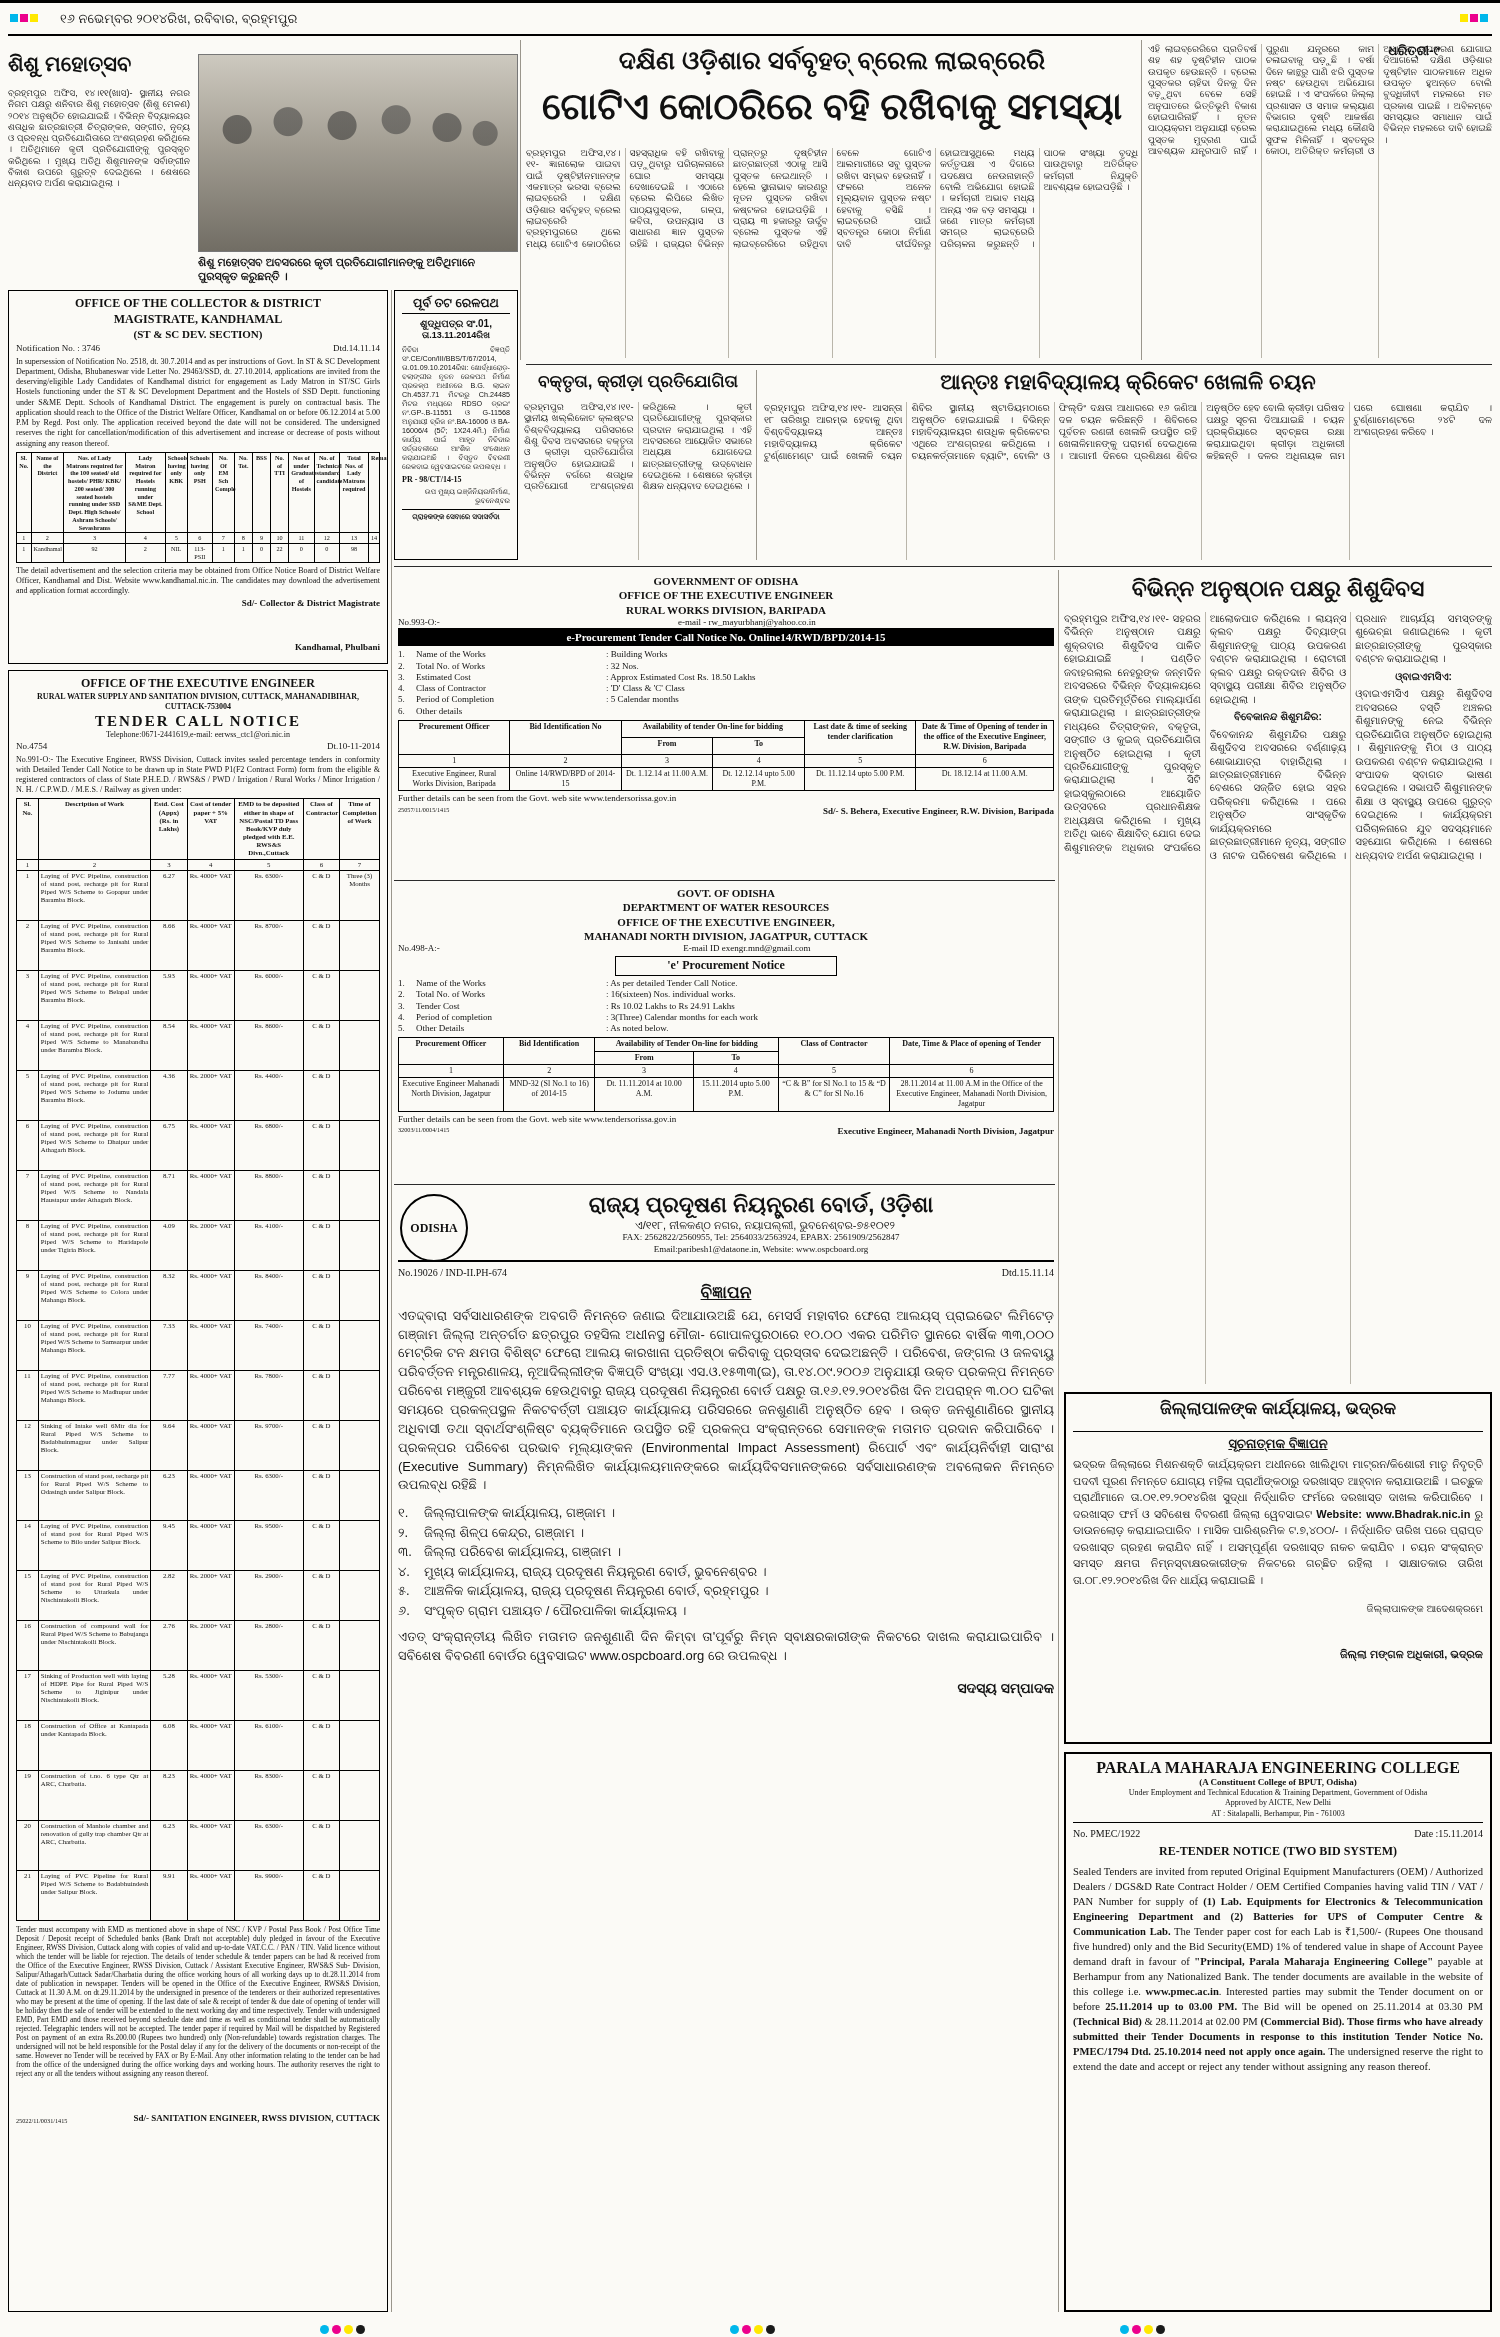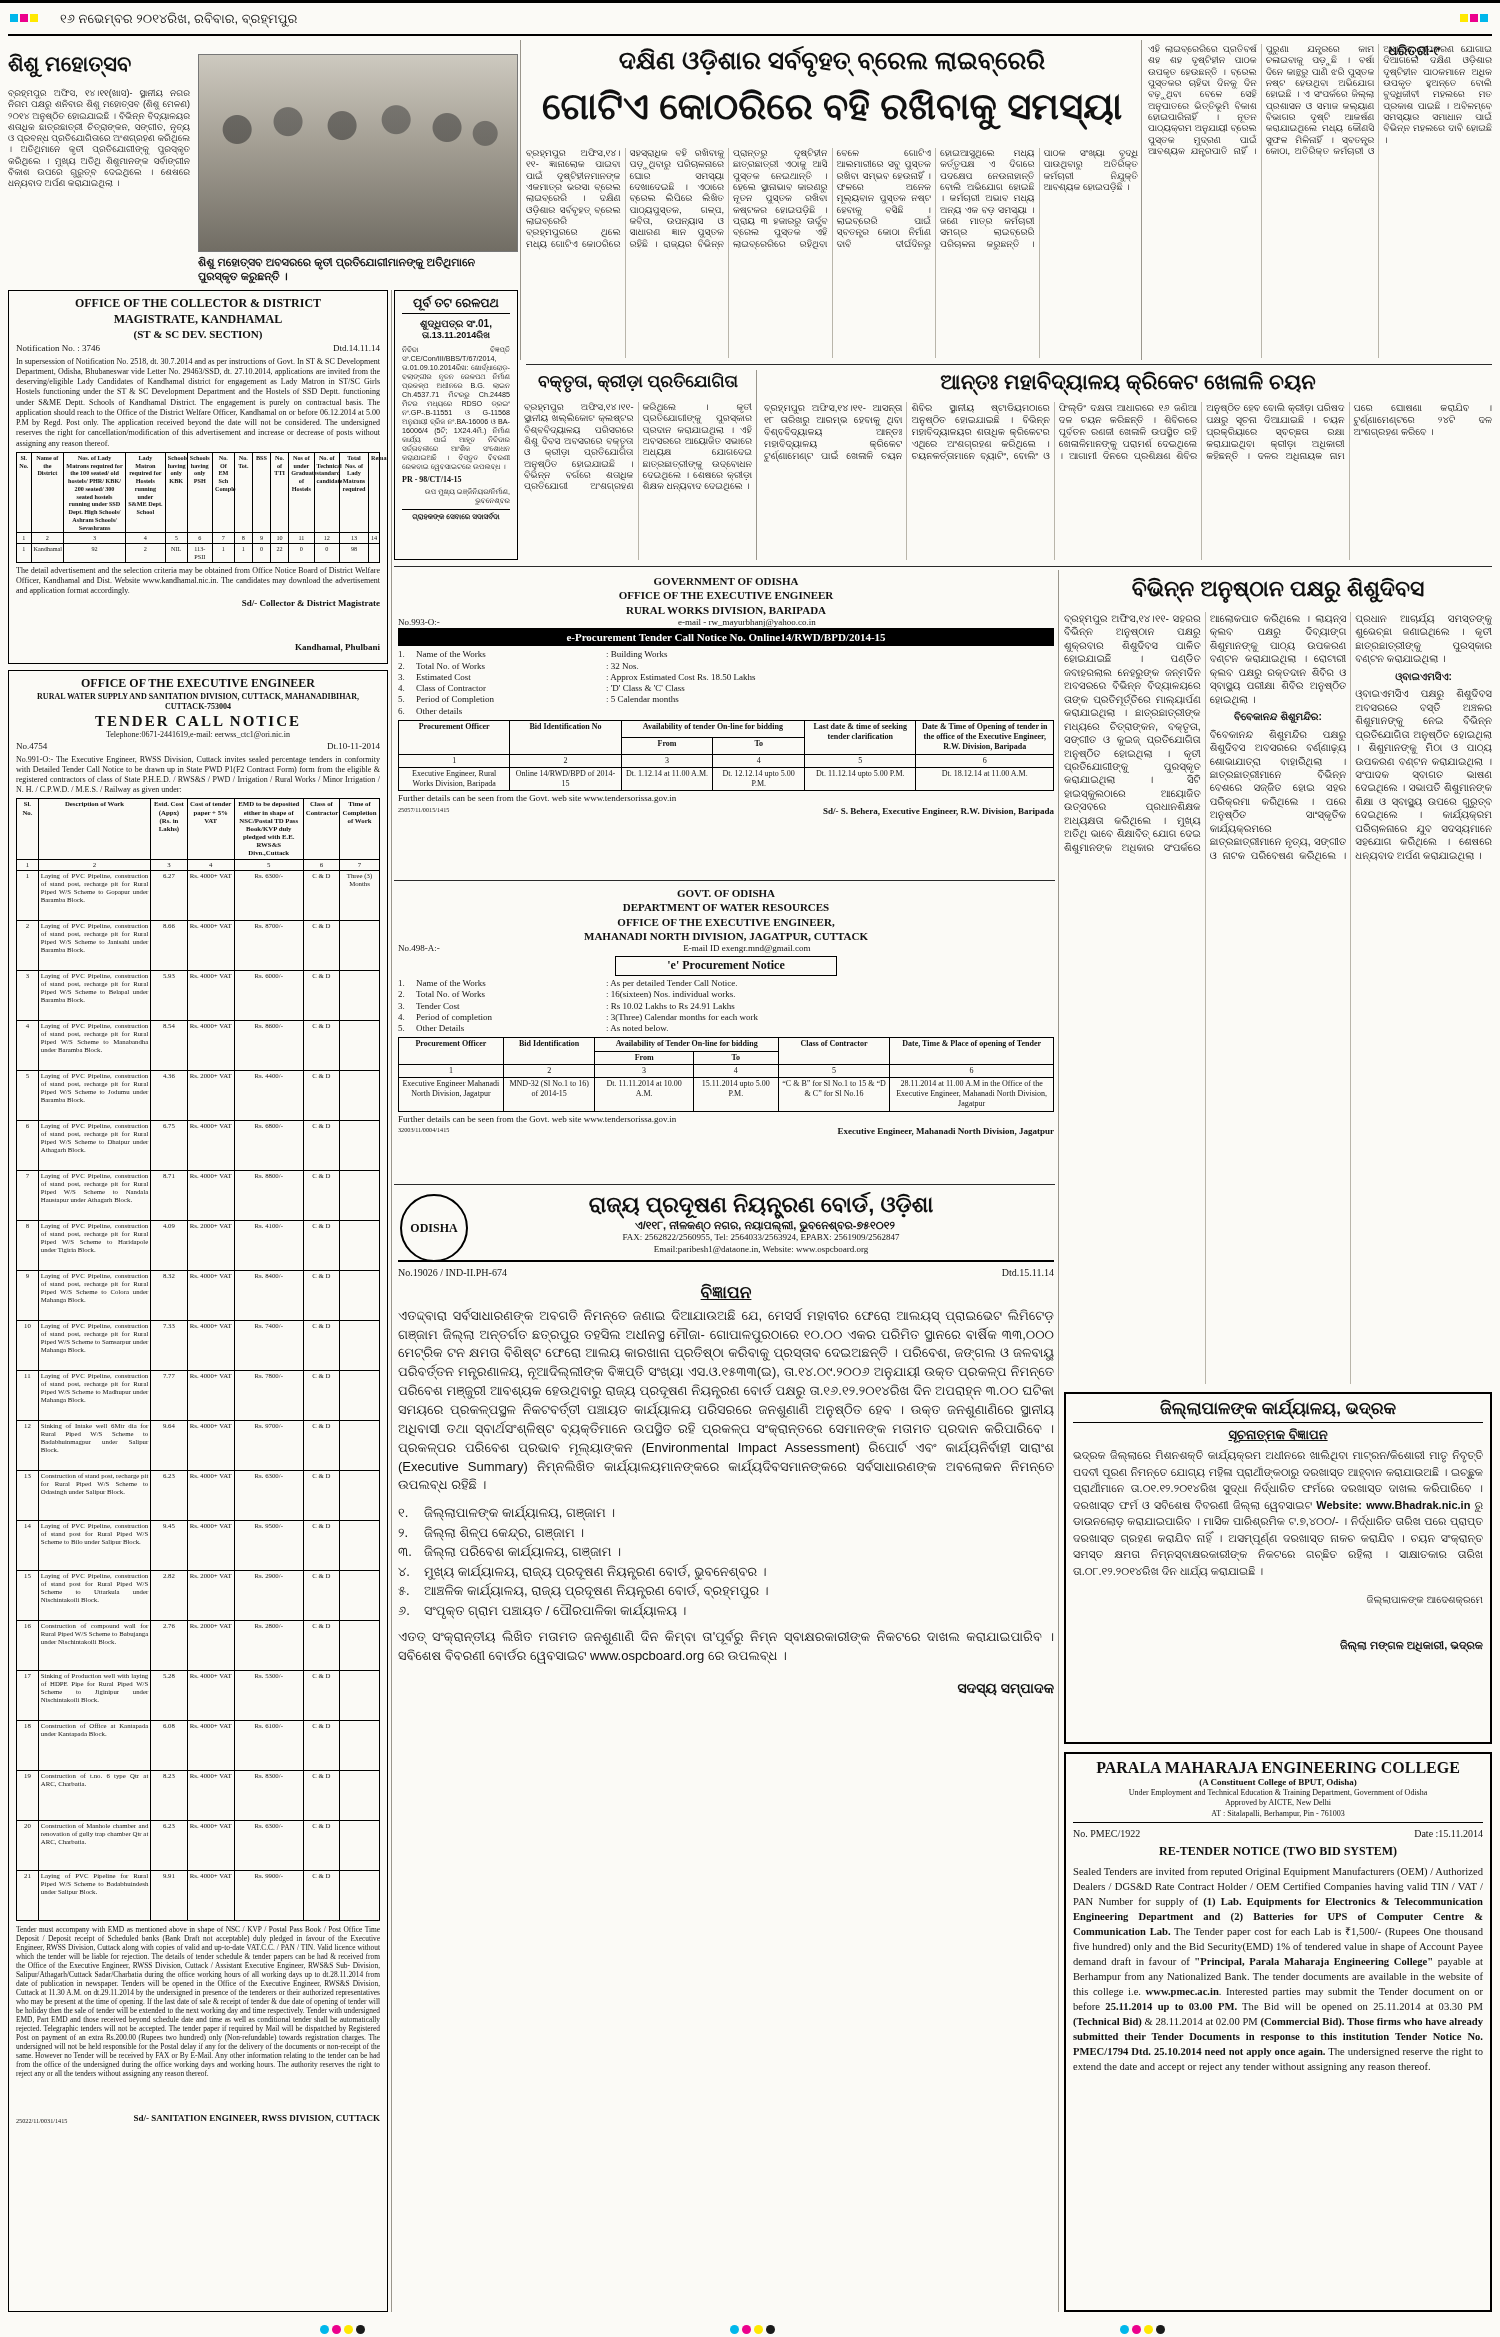--- a/index.html
+++ b/index.html
@@ -619,21 +619,21 @@
     </div>
   </div>
   <div class="abs hrule" style="left:394px;top:1184px;width:661px;"></div>
 
   <div class="abs o" style="left:398px;top:1192px;width:656px;height:1118px;overflow:hidden;">
     <div style="position:relative;border-bottom:2px solid #000;padding-bottom:5px;">
       <div class="abs" style="left:2px;top:2px;text-align:center;">
         <div class="logo-cir e">ODISHA</div>
       </div>
       <div class="b ctr" style="font-size:22px;margin-left:70px;">ରାଜ୍ୟ ପ୍ରଦୂଷଣ ନିୟନ୍ତ୍ରଣ ବୋର୍ଡ, ଓଡ଼ିଶା</div>
-      <div class="ctr t11" style="margin-left:78px;font-weight:bold;">ଏ/୧୧୮, ନୀଳକଣ୍ଠ ନଗର, ନୟାପଲ୍ଲୀ, ଭୁବନେଶ୍ବର-୭୫୧୦୧୨</div>
+      <div class="ctr t11" style="margin-left:78px;">ଏ/୧୧୮, ନୀଳକଣ୍ଠ ନଗର, ନୟାପଲ୍ଲୀ, ଭୁବନେଶ୍ବର-୭୫୧୦୧୨</div>
       <div class="ctr t9 e" style="margin-left:70px;">FAX: 2562822/2560955, Tel: 2564033/2563924, EPABX: 2561909/2562847</div>
       <div class="ctr t9 e" style="margin-left:70px;">Email:paribesh1@dataone.in, Website: www.ospcboard.org</div>
     </div>
     <div style="display:flex;justify-content:space-between;margin-top:4px;" class="e t10">
       <span>No.19026 / IND-II.PH-674</span>
       <span>Dtd.15.11.14</span>
     </div>
     <div class="b ctr" style="font-size:17px;text-decoration:underline;margin:4px 0;">ବିଜ୍ଞାପନ</div>
     <div class="jc" style="font-size:13px;line-height:1.45;">ଏତଦ୍ଦ୍ବାରା ସର୍ବସାଧାରଣଙ୍କ ଅବଗତି ନିମନ୍ତେ ଜଣାଇ ଦିଆଯାଉଅଛି ଯେ, ମେସର୍ସ ମହାବୀର ଫେରୋ ଆଲୟସ୍ ପ୍ରାଇଭେଟ ଲିମିଟେଡ଼ ଗଞ୍ଜାମ ଜିଲ୍ଲା ଅନ୍ତର୍ଗତ ଛତ୍ରପୁର ତହସିଲ ଅଧୀନସ୍ଥ ମୌଜା- ଗୋପାଳପୁରଠାରେ ୧୦.୦୦ ଏକର ପରିମିତ ସ୍ଥାନରେ ବାର୍ଷିକ ୩୩,୦୦୦ ମେଟ୍ରିକ ଟନ କ୍ଷମତା ବିଶିଷ୍ଟ ଫେରୋ ଆଲୟ କାରଖାନା ପ୍ରତିଷ୍ଠା କରିବାକୁ ପ୍ରସ୍ତାବ ଦେଇଅଛନ୍ତି । ପରିବେଶ, ଜଙ୍ଗଲ ଓ ଜଳବାୟୁ ପରିବର୍ତ୍ତନ ମନ୍ତ୍ରଣାଳୟ, ନୂଆଦିଲ୍ଲୀଙ୍କ ବିଜ୍ଞପ୍ତି ସଂଖ୍ୟା ଏସ.ଓ.୧୫୩୩(ଇ), ତା.୧୪.୦୯.୨୦୦୬ ଅନୁଯାୟୀ ଉକ୍ତ ପ୍ରକଳ୍ପ ନିମନ୍ତେ ପରିବେଶ ମଞ୍ଜୁରୀ ଆବଶ୍ୟକ ହେଉଥିବାରୁ ରାଜ୍ୟ ପ୍ରଦୂଷଣ ନିୟନ୍ତ୍ରଣ ବୋର୍ଡ ପକ୍ଷରୁ ତା.୧୬.୧୨.୨୦୧୪ରିଖ ଦିନ ଅପରାହ୍ନ ୩.୦୦ ଘଟିକା ସମୟରେ ପ୍ରକଳ୍ପସ୍ଥଳ ନିକଟବର୍ତ୍ତୀ ପଞ୍ଚାୟତ କାର୍ଯ୍ୟାଳୟ ପରିସରରେ ଜନଶୁଣାଣି ଅନୁଷ୍ଠିତ ହେବ । ଉକ୍ତ ଜନଶୁଣାଣିରେ ସ୍ଥାନୀୟ ଅଧିବାସୀ ତଥା ସ୍ବାର୍ଥସଂଶ୍ଳିଷ୍ଟ ବ୍ୟକ୍ତିମାନେ ଉପସ୍ଥିତ ରହି ପ୍ରକଳ୍ପ ସଂକ୍ରାନ୍ତରେ ସେମାନଙ୍କ ମତାମତ ପ୍ରଦାନ କରିପାରିବେ । ପ୍ରକଳ୍ପର ପରିବେଶ ପ୍ରଭାବ ମୂଲ୍ୟାଙ୍କନ (Environmental Impact Assessment) ରିପୋର୍ଟ ଏବଂ କାର୍ଯ୍ୟନିର୍ବାହୀ ସାରାଂଶ (Executive Summary) ନିମ୍ନଲିଖିତ କାର୍ଯ୍ୟାଳୟମାନଙ୍କରେ କାର୍ଯ୍ୟଦିବସମାନଙ୍କରେ ସର୍ବସାଧାରଣଙ୍କ ଅବଲୋକନ ନିମନ୍ତେ ଉପଲବ୍ଧ ରହିଛି ।</div>
     <div style="margin-top:8px;">
@@ -676,21 +676,21 @@
   <div class="abs o b ctr" style="left:1064px;top:576px;width:428px;font-size:22px;">ବିଭିନ୍ନ ଅନୁଷ୍ଠାନ ପକ୍ଷରୁ ଶିଶୁଦିବସ</div>
   <div class="abs o jc mc" style="left:1064px;top:612px;width:428px;height:772px;column-count:3;font-size:10.2px;line-height:1.32;">
     <p>ବ୍ରହ୍ମପୁର ଅଫିସ,୧୪।୧୧- ସହରର ବିଭିନ୍ନ ଅନୁଷ୍ଠାନ ପକ୍ଷରୁ ଶୁକ୍ରବାର ଶିଶୁଦିବସ ପାଳିତ ହୋଇଯାଇଛି । ପଣ୍ଡିତ ଜବାହରଲାଲ ନେହରୁଙ୍କ ଜନ୍ମଦିନ ଅବସରରେ ବିଭିନ୍ନ ବିଦ୍ୟାଳୟରେ ତାଙ୍କ ପ୍ରତିମୂର୍ତ୍ତିରେ ମାଲ୍ୟାର୍ପଣ କରାଯାଇଥିଲା । ଛାତ୍ରଛାତ୍ରୀଙ୍କ ମଧ୍ୟରେ ଚିତ୍ରାଙ୍କନ, ବକ୍ତୃତା, ସଙ୍ଗୀତ ଓ କୁଇଜ୍ ପ୍ରତିଯୋଗିତା ଅନୁଷ୍ଠିତ ହୋଇଥିଲା । କୃତୀ ପ୍ରତିଯୋଗୀଙ୍କୁ ପୁରସ୍କୃତ କରାଯାଇଥିଲା । ସିଟି ହାଇସ୍କୁଲଠାରେ ଆୟୋଜିତ ଉତ୍ସବରେ ପ୍ରଧାନଶିକ୍ଷକ ଅଧ୍ୟକ୍ଷତା କରିଥିଲେ । ମୁଖ୍ୟ ଅତିଥି ଭାବେ ଶିକ୍ଷାବିତ୍ ଯୋଗ ଦେଇ ଶିଶୁମାନଙ୍କ ଅଧିକାର ସଂପର୍କରେ ଆଲୋକପାତ କରିଥିଲେ । ଲାୟନ୍ସ କ୍ଲବ ପକ୍ଷରୁ ଦିବ୍ୟାଙ୍ଗ ଶିଶୁମାନଙ୍କୁ ପାଠ୍ୟ ଉପକରଣ ବଣ୍ଟନ କରାଯାଇଥିଲା । ରୋଟାରୀ କ୍ଲବ ପକ୍ଷରୁ ରକ୍ତଦାନ ଶିବିର ଓ ସ୍ବାସ୍ଥ୍ୟ ପରୀକ୍ଷା ଶିବିର ଅନୁଷ୍ଠିତ ହୋଇଥିଲା ।</p>
     <p class="b ctr">ବିବେକାନନ୍ଦ ଶିଶୁମନ୍ଦିର:</p>
     <p>ବିବେକାନନ୍ଦ ଶିଶୁମନ୍ଦିର ପକ୍ଷରୁ ଶିଶୁଦିବସ ଅବସରରେ ବର୍ଣ୍ଣାଢ଼୍ୟ ଶୋଭାଯାତ୍ରା ବାହାରିଥିଲା । ଛାତ୍ରଛାତ୍ରୀମାନେ ବିଭିନ୍ନ ବେଶରେ ସଜ୍ଜିତ ହୋଇ ସହର ପରିକ୍ରମା କରିଥିଲେ । ପରେ ଅନୁଷ୍ଠିତ ସାଂସ୍କୃତିକ କାର୍ଯ୍ୟକ୍ରମରେ ଛାତ୍ରଛାତ୍ରୀମାନେ ନୃତ୍ୟ, ସଙ୍ଗୀତ ଓ ନାଟକ ପରିବେଷଣ କରିଥିଲେ । ପ୍ରଧାନ ଆଚାର୍ଯ୍ୟ ସମସ୍ତଙ୍କୁ ଶୁଭେଚ୍ଛା ଜଣାଇଥିଲେ । କୃତୀ ଛାତ୍ରଛାତ୍ରୀଙ୍କୁ ପୁରସ୍କାର ବଣ୍ଟନ କରାଯାଇଥିଲା ।</p>
     <p class="b ctr">ଓ୍ବାଇଏମସିଏ:</p>
     <p>ଓ୍ବାଇଏମସିଏ ପକ୍ଷରୁ ଶିଶୁଦିବସ ଅବସରରେ ବସ୍ତି ଅଞ୍ଚଳର ଶିଶୁମାନଙ୍କୁ ନେଇ ବିଭିନ୍ନ ପ୍ରତିଯୋଗିତା ଅନୁଷ୍ଠିତ ହୋଇଥିଲା । ଶିଶୁମାନଙ୍କୁ ମିଠା ଓ ପାଠ୍ୟ ଉପକରଣ ବଣ୍ଟନ କରାଯାଇଥିଲା । ସଂପାଦକ ସ୍ବାଗତ ଭାଷଣ ଦେଇଥିଲେ । ସଭାପତି ଶିଶୁମାନଙ୍କ ଶିକ୍ଷା ଓ ସ୍ବାସ୍ଥ୍ୟ ଉପରେ ଗୁରୁତ୍ବ ଦେଇଥିଲେ । କାର୍ଯ୍ୟକ୍ରମ ପରିଚାଳନାରେ ଯୁବ ସଦସ୍ୟମାନେ ସହଯୋଗ କରିଥିଲେ । ଶେଷରେ ଧନ୍ୟବାଦ ଅର୍ପଣ କରାଯାଇଥିଲା ।</p>
   </div>
 
   <div class="abs box o" style="left:1064px;top:1392px;width:428px;height:352px;border-width:2.2px;">
-    <div class="b ctr" style="font-size:17px;border-bottom:1.6px solid #000;padding-bottom:3px;">ଜିଲ୍ଲାପାଳଙ୍କ କାର୍ଯ୍ୟାଳୟ, ଭଦ୍ରକ</div>
+    <div class="b ctr" style="font-size:17px;border-bottom:1.6px solid #000;padding-bottom:12px;">ଜିଲ୍ଲାପାଳଙ୍କ କାର୍ଯ୍ୟାଳୟ, ଭଦ୍ରକ</div>
     <div class="b ctr" style="font-size:13px;text-decoration:underline;margin:4px 0;">ସୂଚନାତ୍ମକ ବିଜ୍ଞାପନ</div>
     <p class="jc" style="font-size:11px;line-height:1.5;"><span class="">ଭଦ୍ରକ ଜିଲ୍ଲାରେ ମିଶନଶକ୍ତି କାର୍ଯ୍ୟକ୍ରମ ଅଧୀନରେ ଖାଲିଥିବା ମାଟ୍ରନ/କିଶୋରୀ ମାତୃ ନିବୃତ୍ତି ପଦବୀ ପୂରଣ ନିମନ୍ତେ ଯୋଗ୍ୟ ମହିଳା ପ୍ରାର୍ଥୀଙ୍କଠାରୁ ଦରଖାସ୍ତ ଆହ୍ବାନ କରାଯାଉଅଛି । ଇଚ୍ଛୁକ ପ୍ରାର୍ଥୀମାନେ ତା.୦୧.୧୨.୨୦୧୪ରିଖ ସୁଦ୍ଧା ନିର୍ଦ୍ଧାରିତ ଫର୍ମରେ ଦରଖାସ୍ତ ଦାଖଲ କରିପାରିବେ । ଦରଖାସ୍ତ ଫର୍ମ ଓ ସବିଶେଷ ବିବରଣୀ ଜିଲ୍ଲା ୱେବସାଇଟ </span><span class="b">Website: www.Bhadrak.nic.in</span><span class=""> ରୁ ଡାଉନଲୋଡ଼ କରାଯାଇପାରିବ । ମାସିକ ପାରିଶ୍ରମିକ ଟ.୭,୪୦୦/- । ନିର୍ଦ୍ଧାରିତ ତାରିଖ ପରେ ପ୍ରାପ୍ତ ଦରଖାସ୍ତ ଗ୍ରହଣ କରାଯିବ ନାହିଁ । ଅସମ୍ପୂର୍ଣ୍ଣ ଦରଖାସ୍ତ ନାକଚ କରାଯିବ । ଚୟନ ସଂକ୍ରାନ୍ତ ସମସ୍ତ କ୍ଷମତା ନିମ୍ନସ୍ବାକ୍ଷରକାରୀଙ୍କ ନିକଟରେ ଗଚ୍ଛିତ ରହିଲା । ସାକ୍ଷାତକାର ତାରିଖ ତା.୦୮.୧୨.୨୦୧୪ରିଖ ଦିନ ଧାର୍ଯ୍ୟ କରାଯାଇଛି ।</span></p>
     <div class="rt t10" style="margin-top:14px;">ଜିଲ୍ଲାପାଳଙ୍କ ଆଦେଶକ୍ରମେ</div>
     <div class="rt b t11">ଜିଲ୍ଲା ମଙ୍ଗଳ ଅଧିକାରୀ, ଭଦ୍ରକ</div>
   </div>
 
   <div class="abs box e" style="left:1064px;top:1752px;width:428px;height:560px;border-width:2.2px;">
     <div class="b ctr" style="font-size:16px;">PARALA MAHARAJA ENGINEERING COLLEGE</div>
     <div class="b ctr t9">(A Constituent College of BPUT, Odisha)</div>
     <div class="ctr t8">Under Employment and Technical Education &amp; Training Department, Government of Odisha</div>

